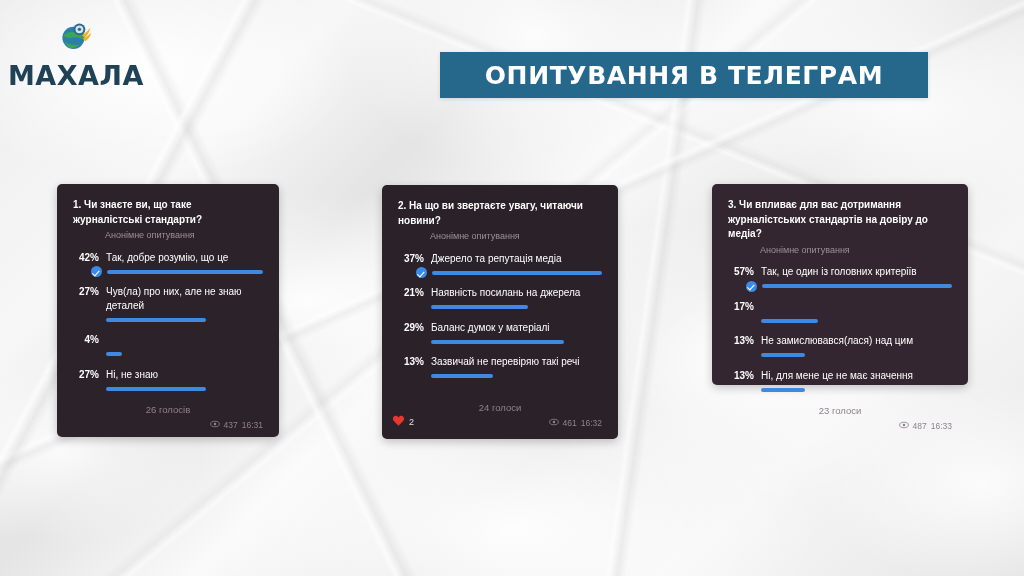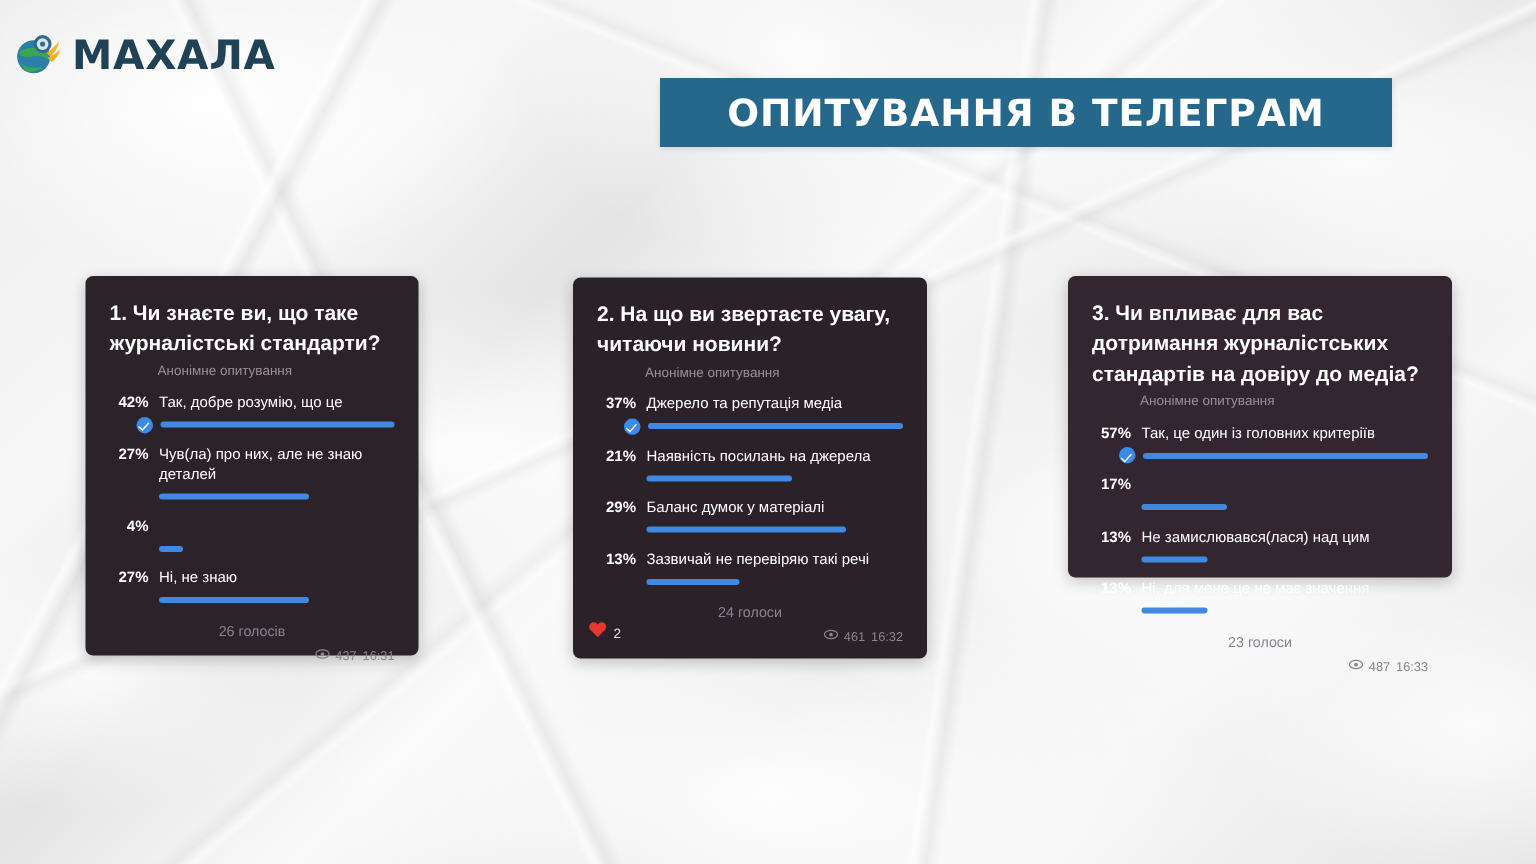--- a/index.html
+++ b/index.html
@@ -39,20 +39,21 @@
       linear-gradient(-40deg, transparent 0 52%, rgba(255,255,255,.5) 52.4%, rgba(176,176,176,.15) 53.1%, transparent 54%);
     opacity:.85;
     pointer-events:none;
   }
 
   
   .logo{
     position:absolute; left:8px; top:20px;
     display:flex; align-items:center; gap:6px;
     z-index:5;
+    flex-direction:column;
   }
   .logo-mark{ width:34px; height:34px; position:relative; flex:0 0 auto; }
   .logo-text{
     font-family:"DejaVu Sans", sans-serif;
     font-weight:bold; font-size:27px; letter-spacing:.5px;
     color:#1f4257;
   }
 
   
   .title-banner{
@@ -79,21 +80,21 @@
     border-radius:5px;
     padding:14px 16px 10px 16px;
     box-shadow:0 3px 10px rgba(0,0,0,.22);
     display:flex; flex-direction:column;
   }
   .poll-card.c1{ left:57px;  top:184px; width:222px; height:253px; background:#2c2229; }
   .poll-card.c2{ left:382px; top:185px; width:236px; height:254px; background:#2b2229; }
   .poll-card.c3{ left:712px; top:184px; width:256px; height:201px; background:#332630; }
 
   .poll-question{
-    font-size:14px; font-weight:bold; line-height:1.45;
+    font-size:10px; font-weight:bold; line-height:1.45;
     color:#ffffff;
   }
   .poll-subtitle{
     font-size:9px; color:#9b9099; margin-top:3px; line-height:1.3;margin-left:32px;
   }
   .options{ margin-top:9px; flex:1 1 auto; }
 
   .option{ margin-bottom:9px; position:relative; }
   .option-row{ display:flex; align-items:flex-start; gap:7px; }
   .option-pct{

